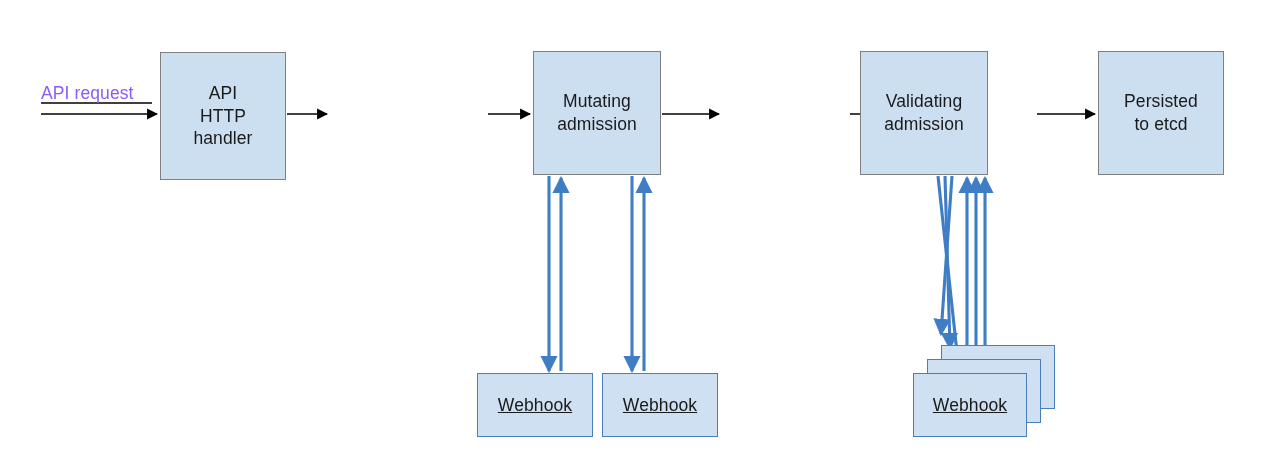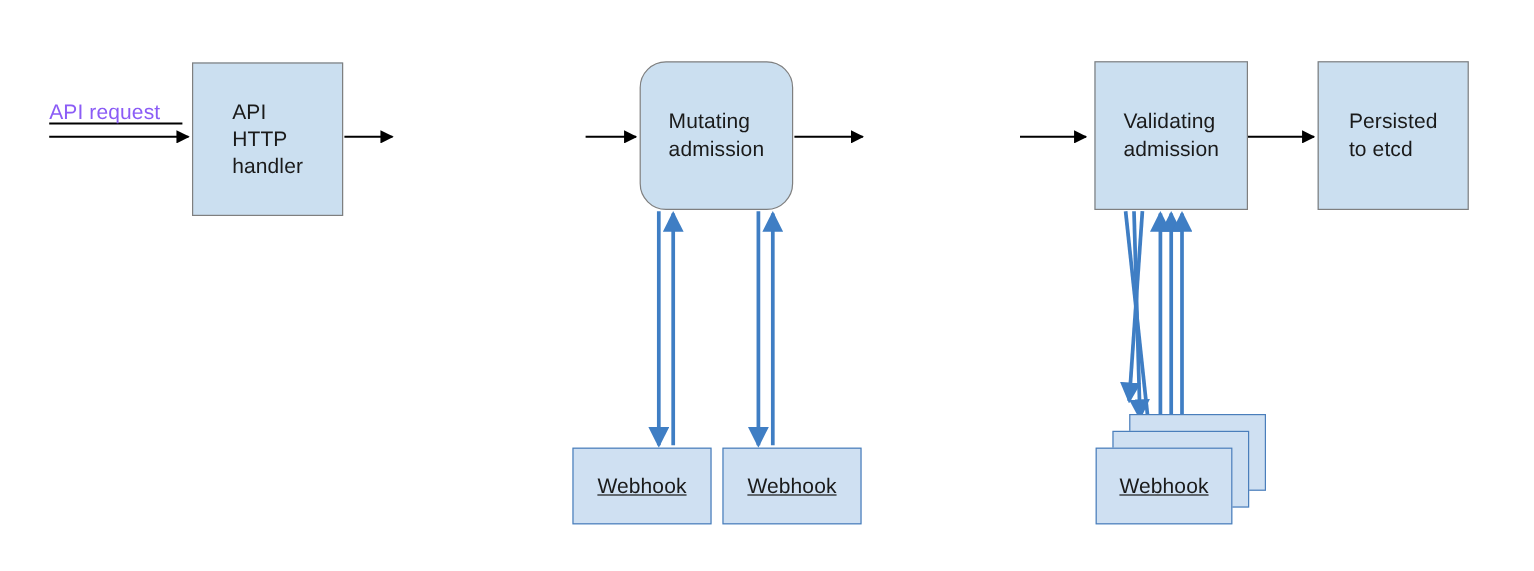--- a/index.html
+++ b/index.html
@@ -19,21 +19,21 @@
 
   
   .stage-box {
     position: absolute;
     box-sizing: border-box;
     background: #cbdff0;
     border: 1.6px solid #7f7f7f;
     display: flex;
     align-items: center;
     justify-content: center;
-    text-align: left;
+    text-align: center;
     color: #1a1a1a;
     font-size: 17.5px;
     line-height: 1.30;
     letter-spacing: 0.1px;
     white-space: pre-line;
   }
 
   
   .webhook-box {
     position: absolute;
@@ -140,25 +140,25 @@
     </g>
   </svg>
 
   <div class="entry-label" style="left:41px; top:83px;">API request</div>
 
   <div class="stage-box" style="left:160px; top:52px; width:126px; height:128px;">API
 HTTP
 handler</div>
 
 
-  <div class="stage-box" style="left:533px; top:51px; width:128px; height:124px;border-radius:22px;">Mutating
+  <div class="stage-box" style="left:533px; top:51px; width:128px; height:124px;">Mutating
 admission</div>
 
 
-  <div class="stage-box" style="left:912px; top:51px; width:128px; height:124px;">Validating
+  <div class="stage-box" style="left:860px; top:51px; width:128px; height:124px;">Validating
 admission</div>
 
   <div class="stage-box" style="left:1098px; top:51px; width:126px; height:124px;">Persisted
 to etcd</div>
 
   <div class="webhook-box" style="left:477px; top:373px; width:116px; height:64px;">Webhook</div>
 
   <div class="webhook-box" style="left:602px; top:373px; width:116px; height:64px;">Webhook</div>
 
   <div class="webhook-ghost" style="left:941px; top:345px; width:114px; height:64px;"></div>

